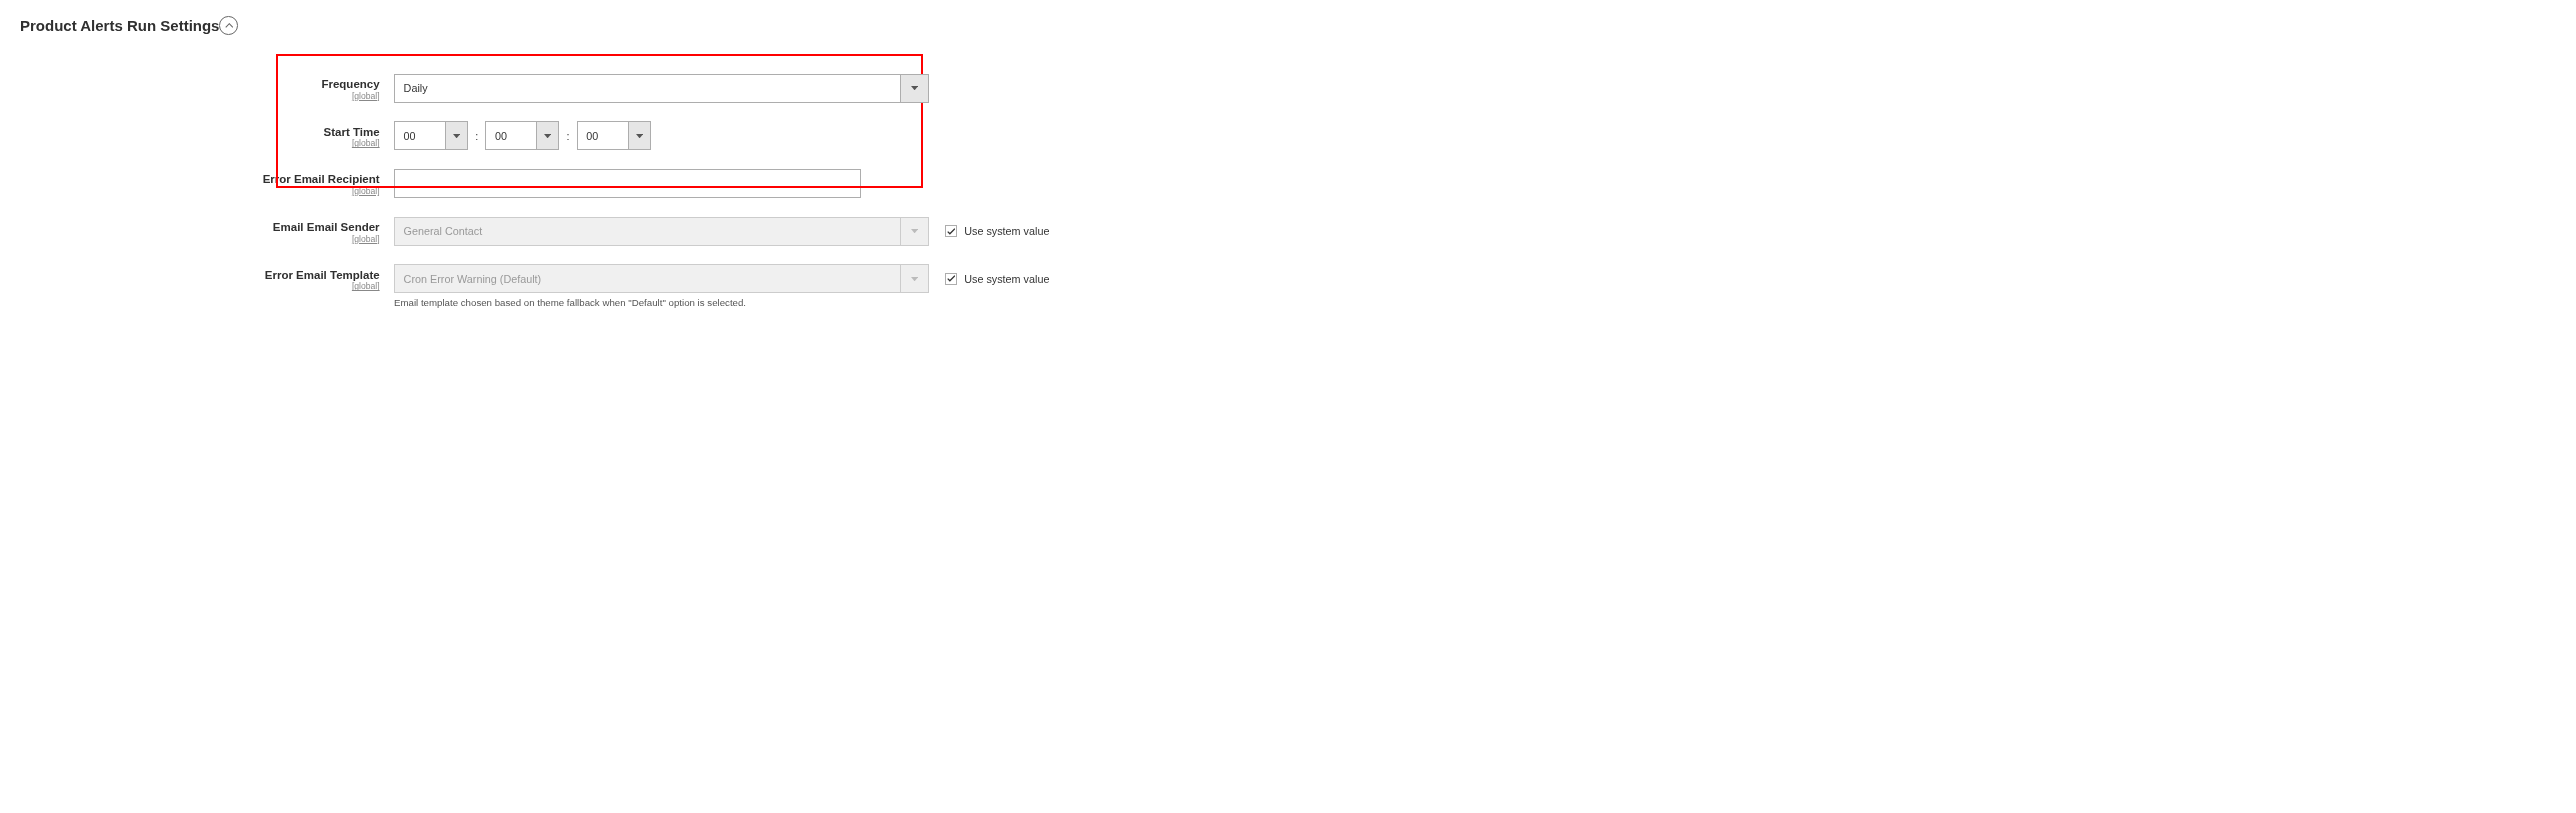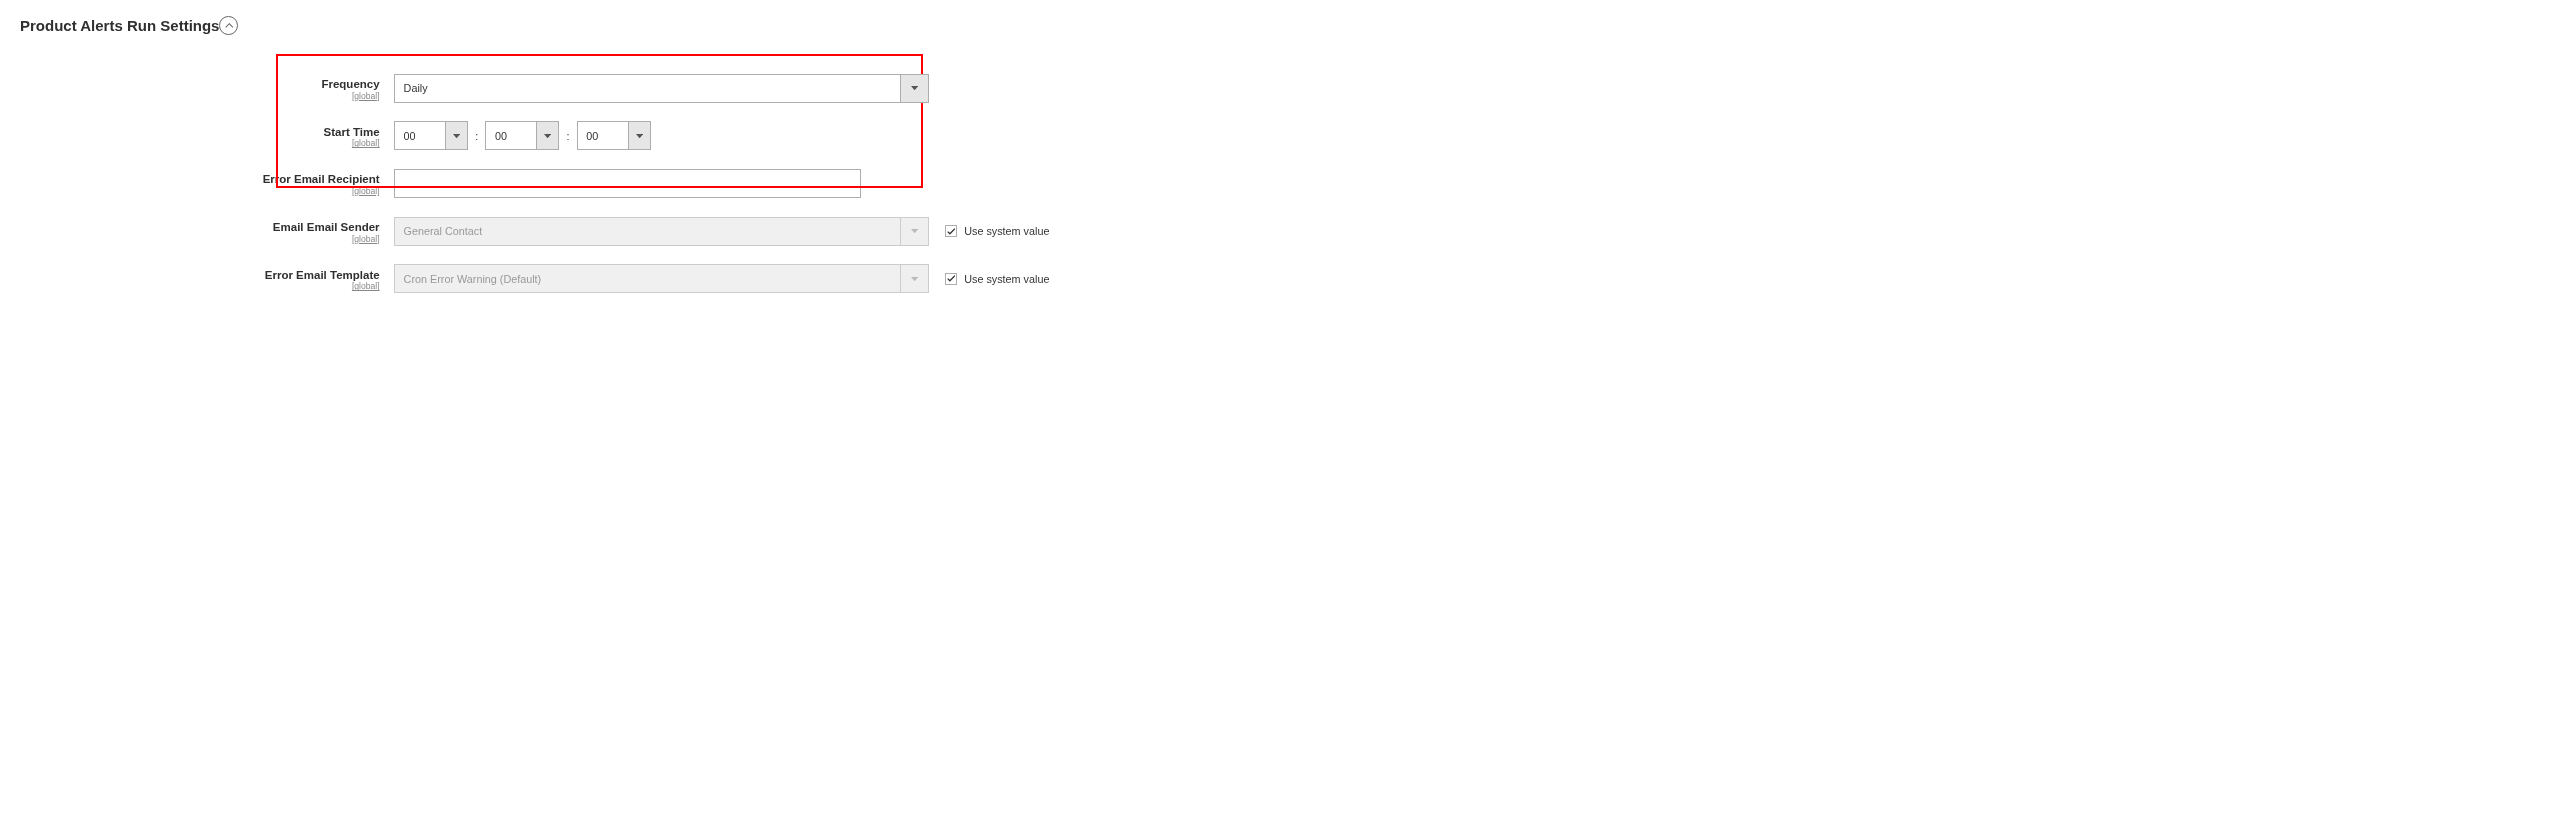--- a/index.html
+++ b/index.html
@@ -277,15 +277,16 @@
       <label class="checkbox-wrap">
         <span class="checkbox">
           <svg width="8.6" height="7.2" viewBox="0 0 12 10">
               <path d="M1 5 L4 8 L11 1" fill="none" stroke="#333" stroke-width="1.8"></path>
             </svg>
         </span>
         <span class="checkbox-label">Use system value</span>
       </label>
     </div>
   </div>
+  <div class="hint">Email template chosen based on theme fallback when "Default" option is selected.</div>
 
 </div>
 
 
 </body></html>

